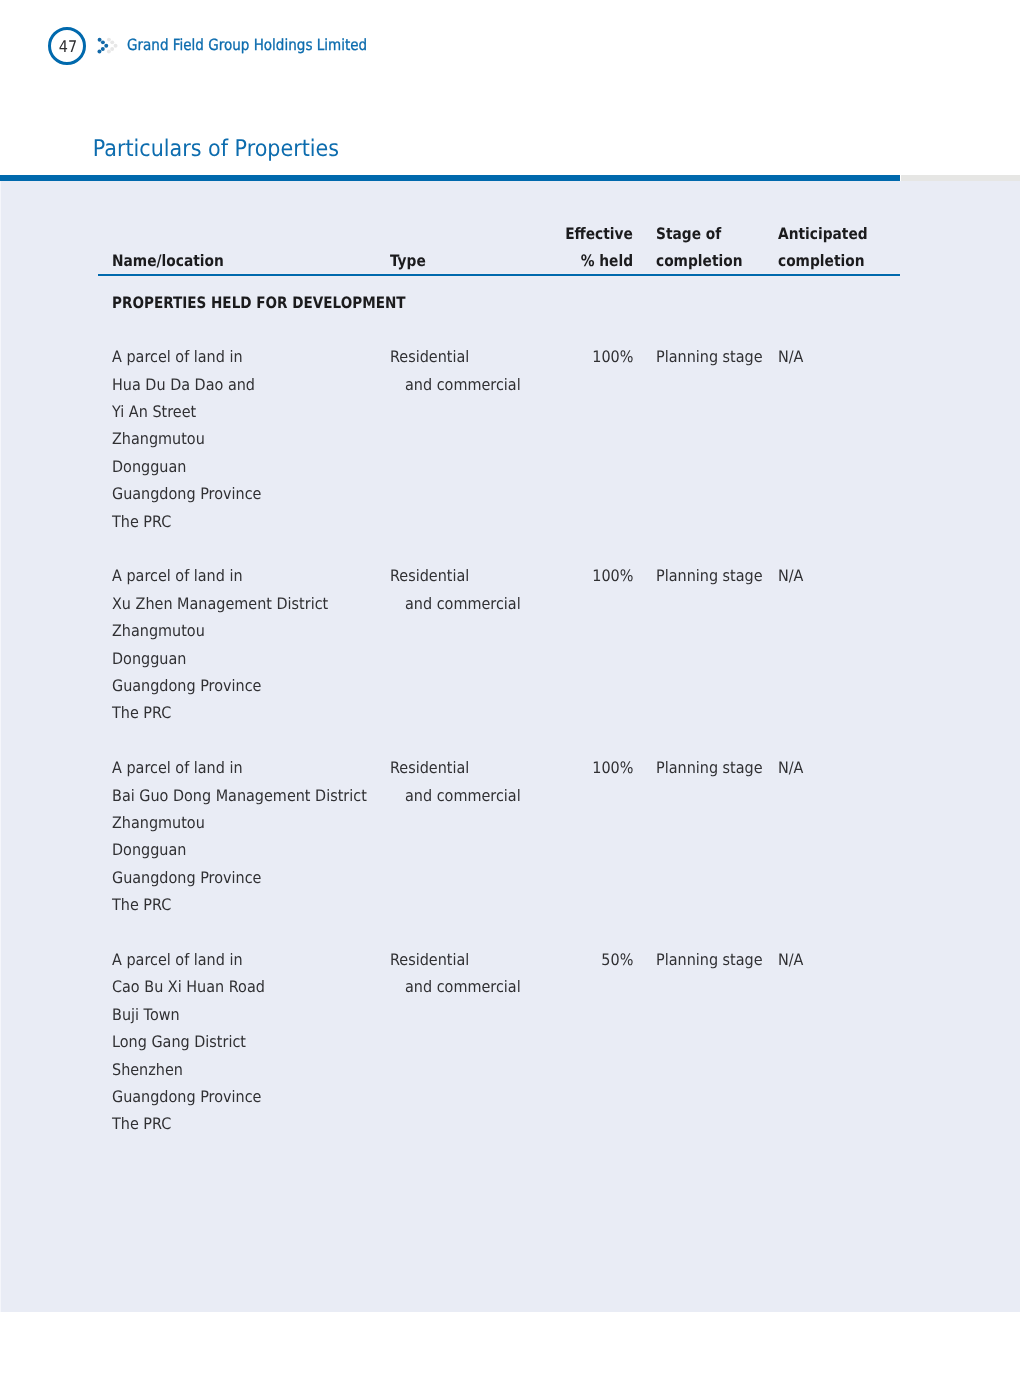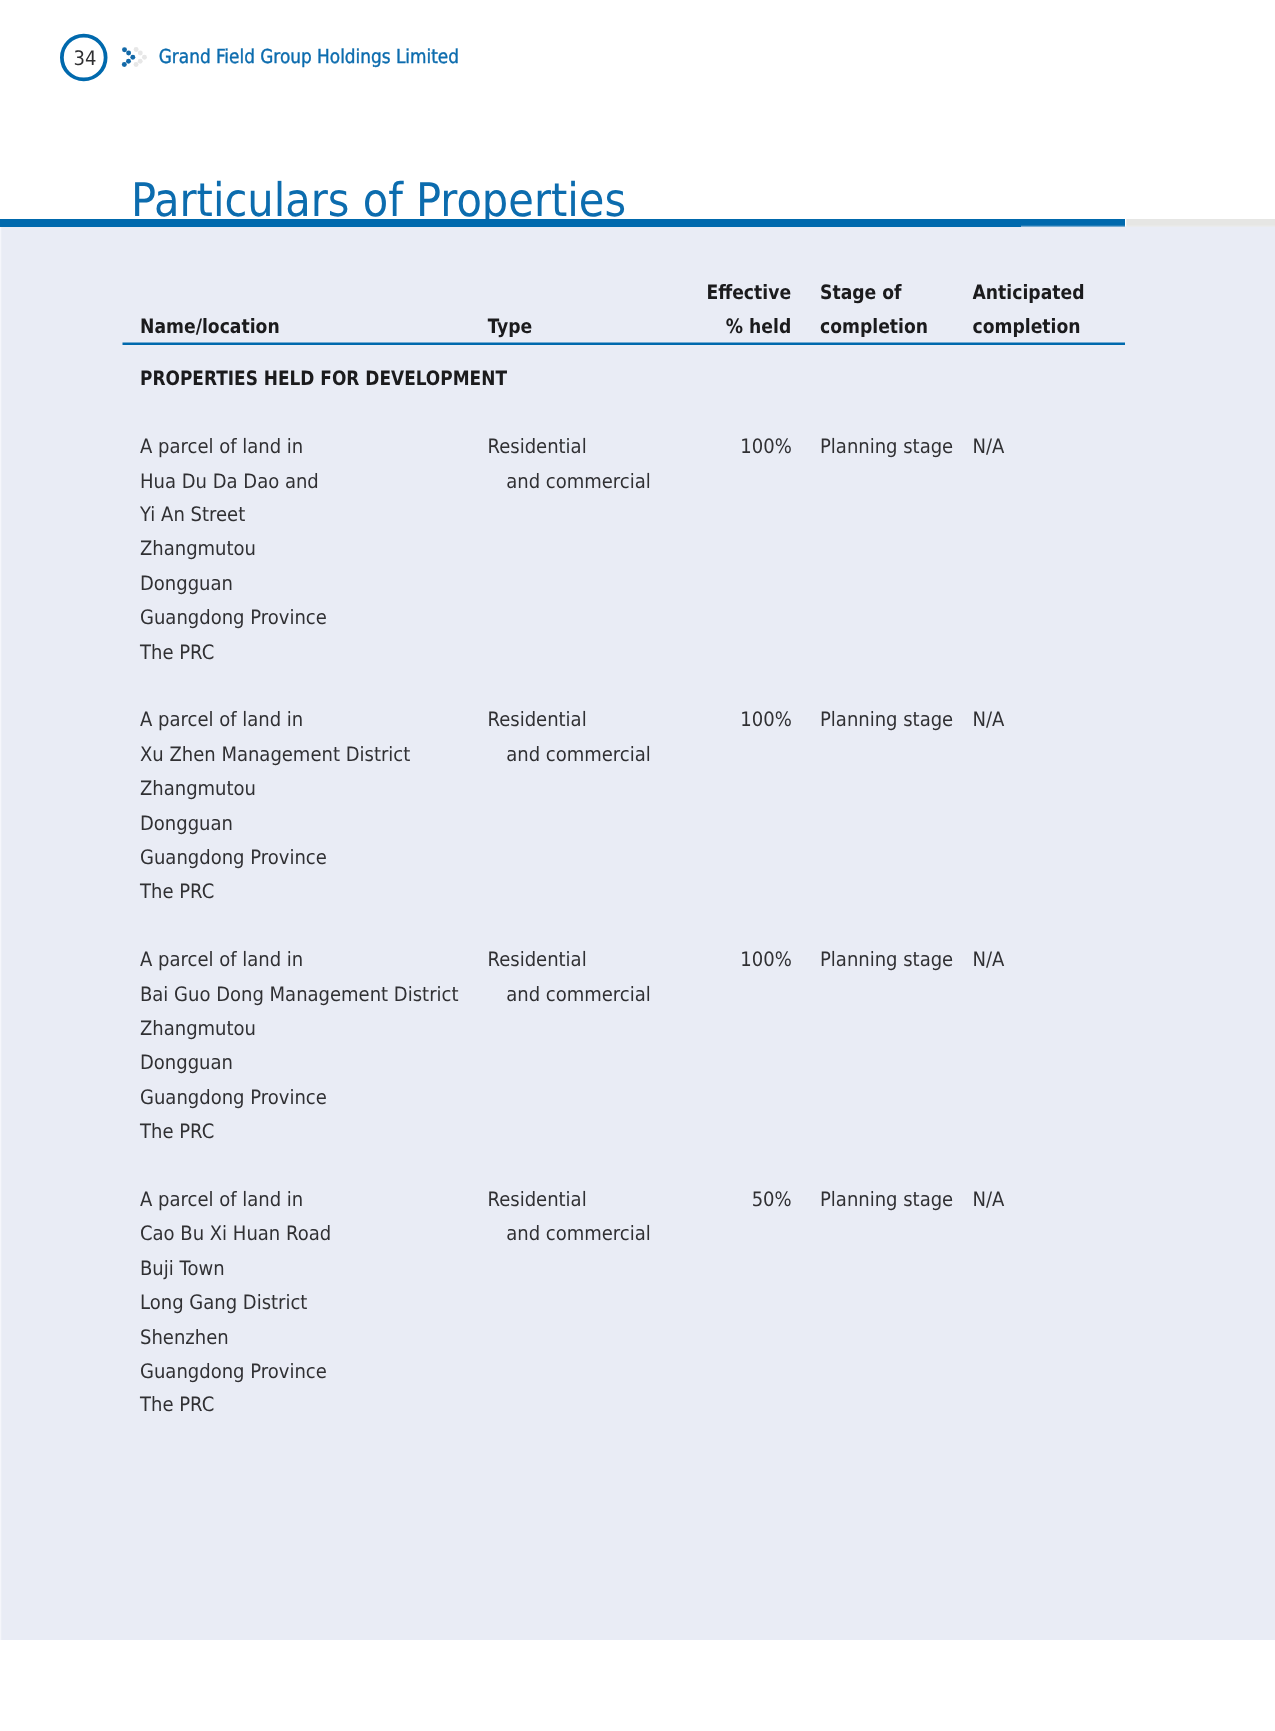--- a/index.html
+++ b/index.html
@@ -44,22 +44,22 @@
     -webkit-text-stroke:0.30px #0c6cae;
     line-height:11.3px;
     white-space:pre;
     transform-origin:0 0; transform:scaleX(0.977) translateZ(0);
   }
 
   
   .page-title {
     position:absolute; left:92.8px; top:134.3px;
     font-family:"DejaVu Sans", sans-serif; font-stretch:condensed;
-    font-size:37px; color:#0c6cae; font-weight:normal;
-    margin:12px; line-height:30.3px; white-space:pre;
+    font-size:23px; color:#0c6cae; font-weight:normal;
+    margin:0; line-height:30.3px; white-space:pre;
     transform:translateZ(0);
   }
   .rule-blue { position:absolute; left:0; top:175px; width:899.5px; height:6px; background:#0069ad; }
   .rule-gray { position:absolute; left:901px; top:175px; width:119px; height:6px; background:#e6e6e4; }
 
   
   .hrule-halo {
     position:absolute; left:97.5px; top:273.1px; width:802.5px; height:4.0px;
     background:#eceef5;
   }
@@ -90,21 +90,21 @@
 </style>
 </head>
 <body>
 
 <div class="page">
   <div class="panel"></div>
   <div class="panel-edge"></div>
 
   <div>
     <div class="pagenum-circle"></div>
-    <div class="pagenum-text">34</div>
+    <div class="pagenum-text">47</div>
     <svg class="logo-mark" viewBox="0 0 23 18">
       <g fill="#1369a8">
         <circle cx="3.60" cy="3.80" r="1.97"></circle>
         <circle cx="6.90" cy="6.35" r="1.97"></circle>
         <circle cx="10.25" cy="9.75" r="1.97"></circle>
         <circle cx="6.80" cy="13.00" r="1.97"></circle>
         <circle cx="3.45" cy="15.55" r="1.97"></circle>
       </g>
       <g fill="#e7e7e7">
         <circle cx="12.90" cy="3.60" r="1.97"></circle>

